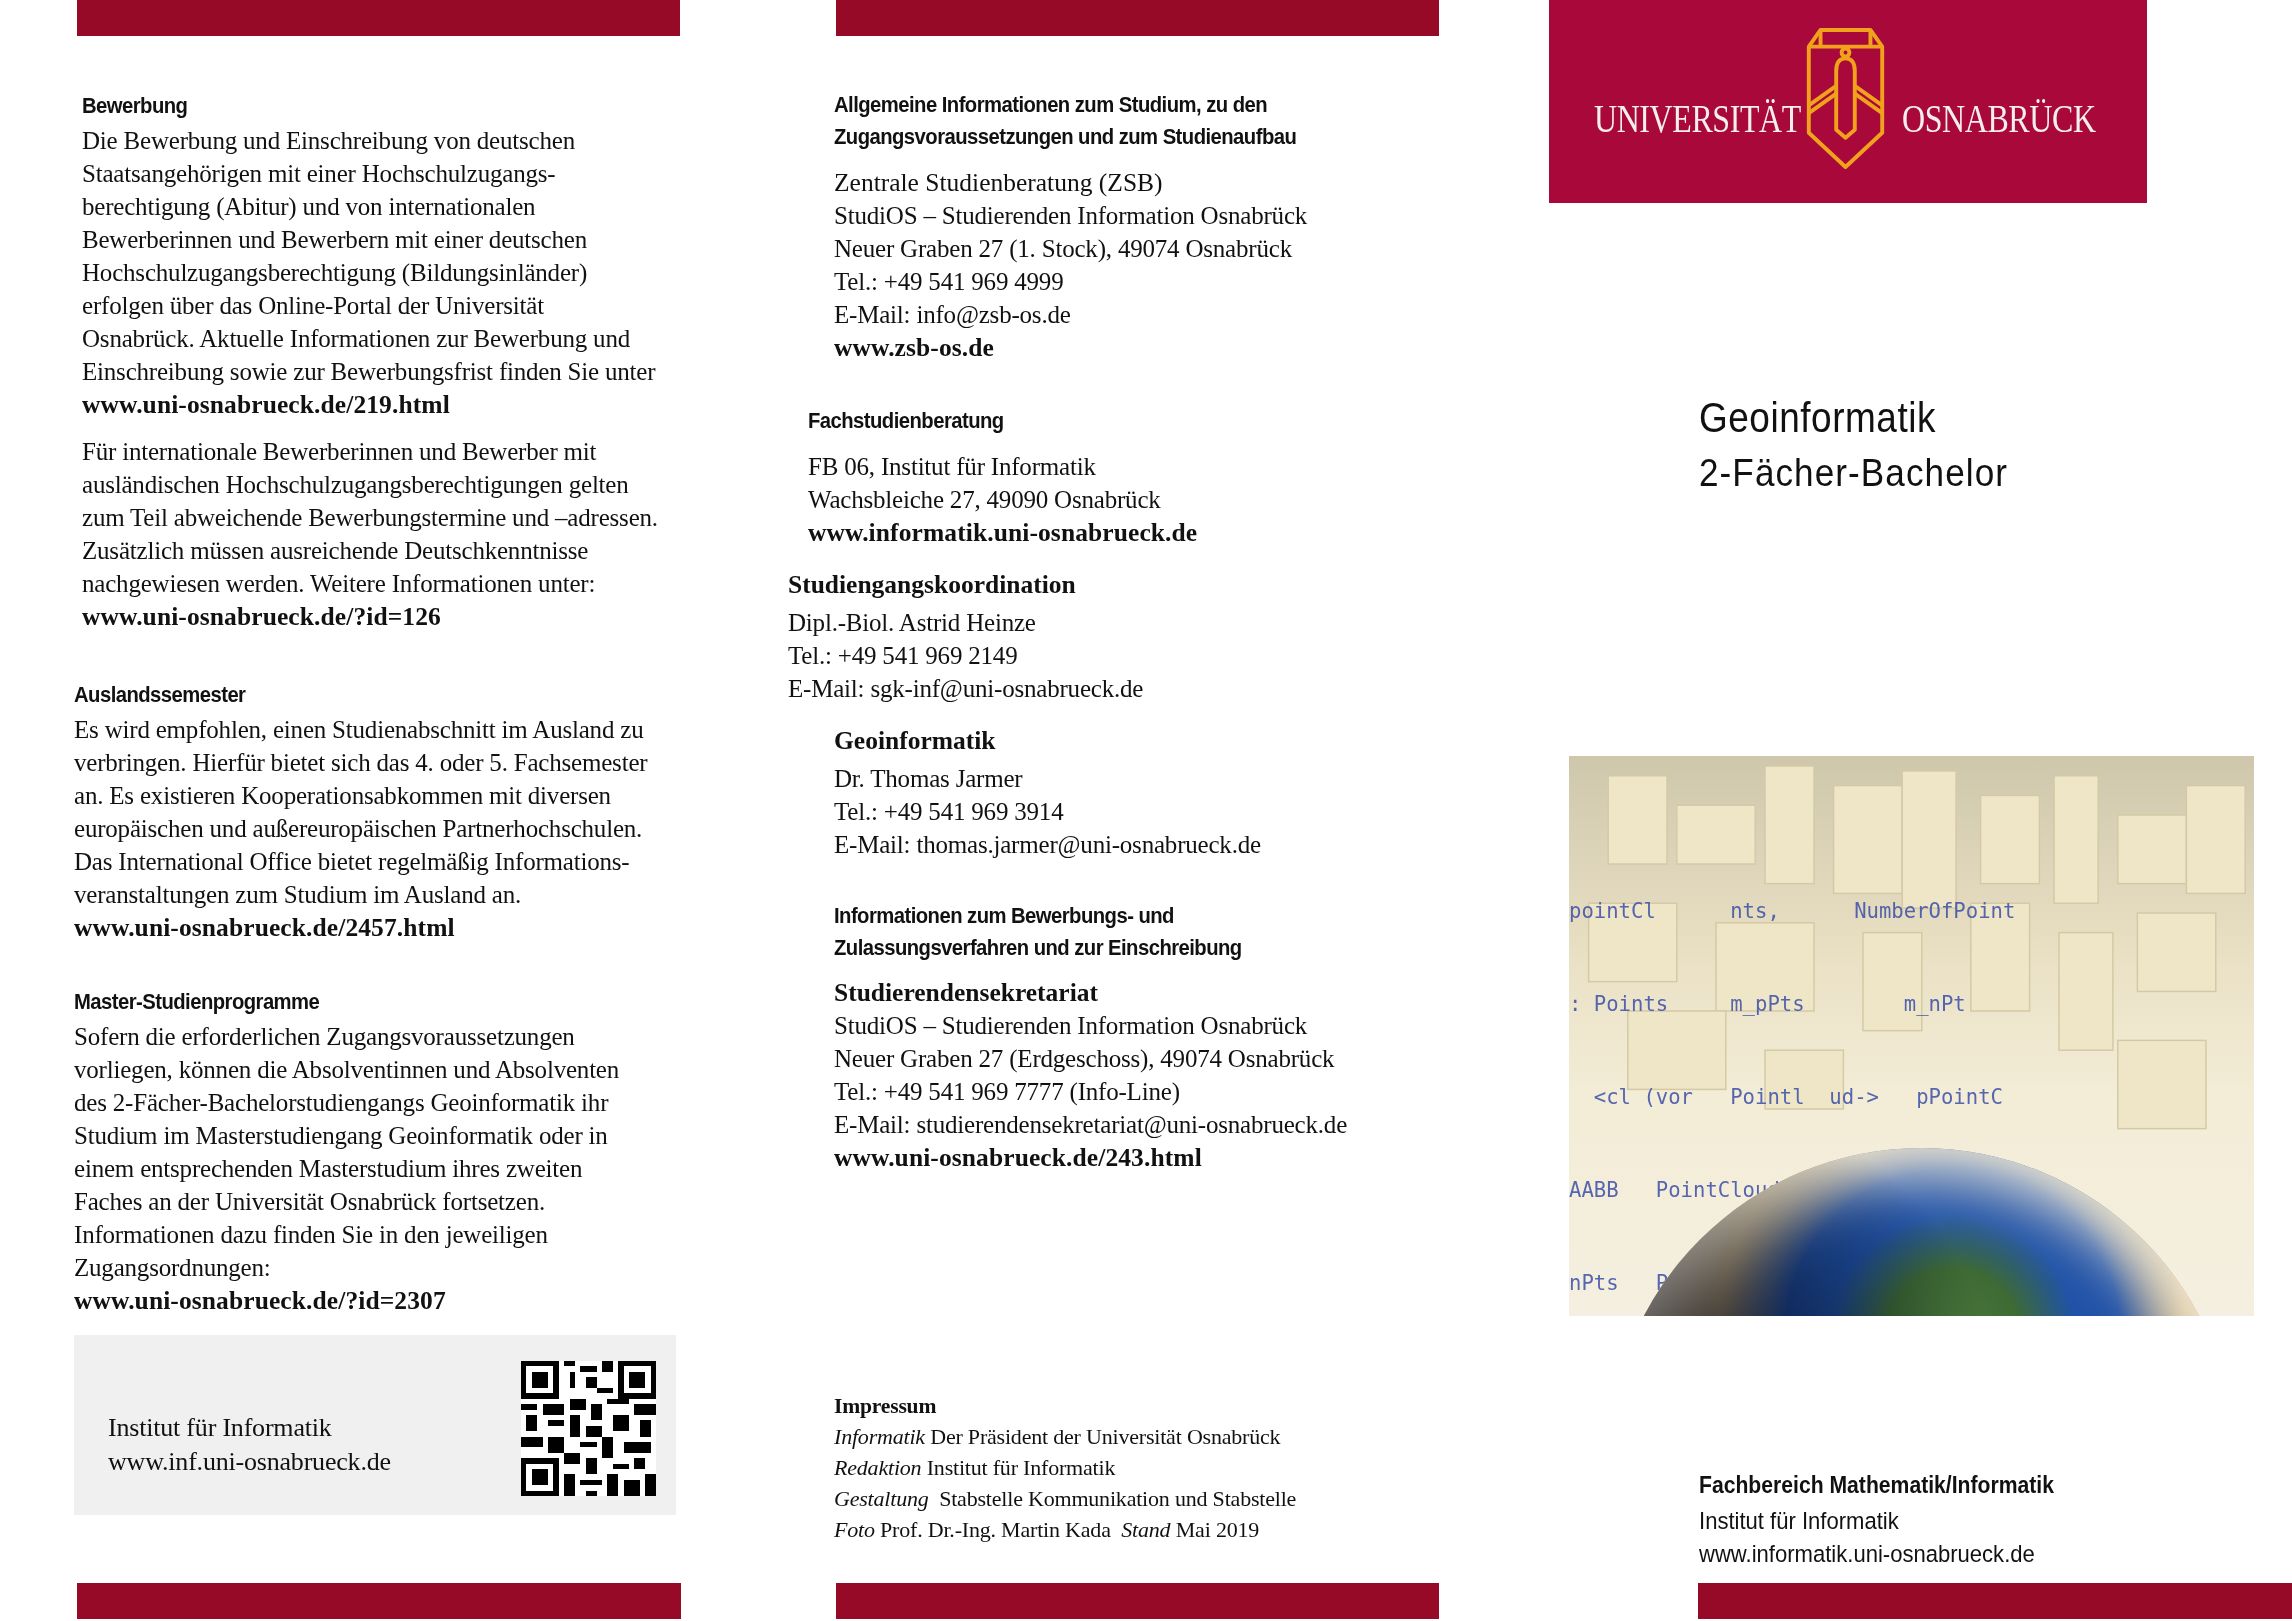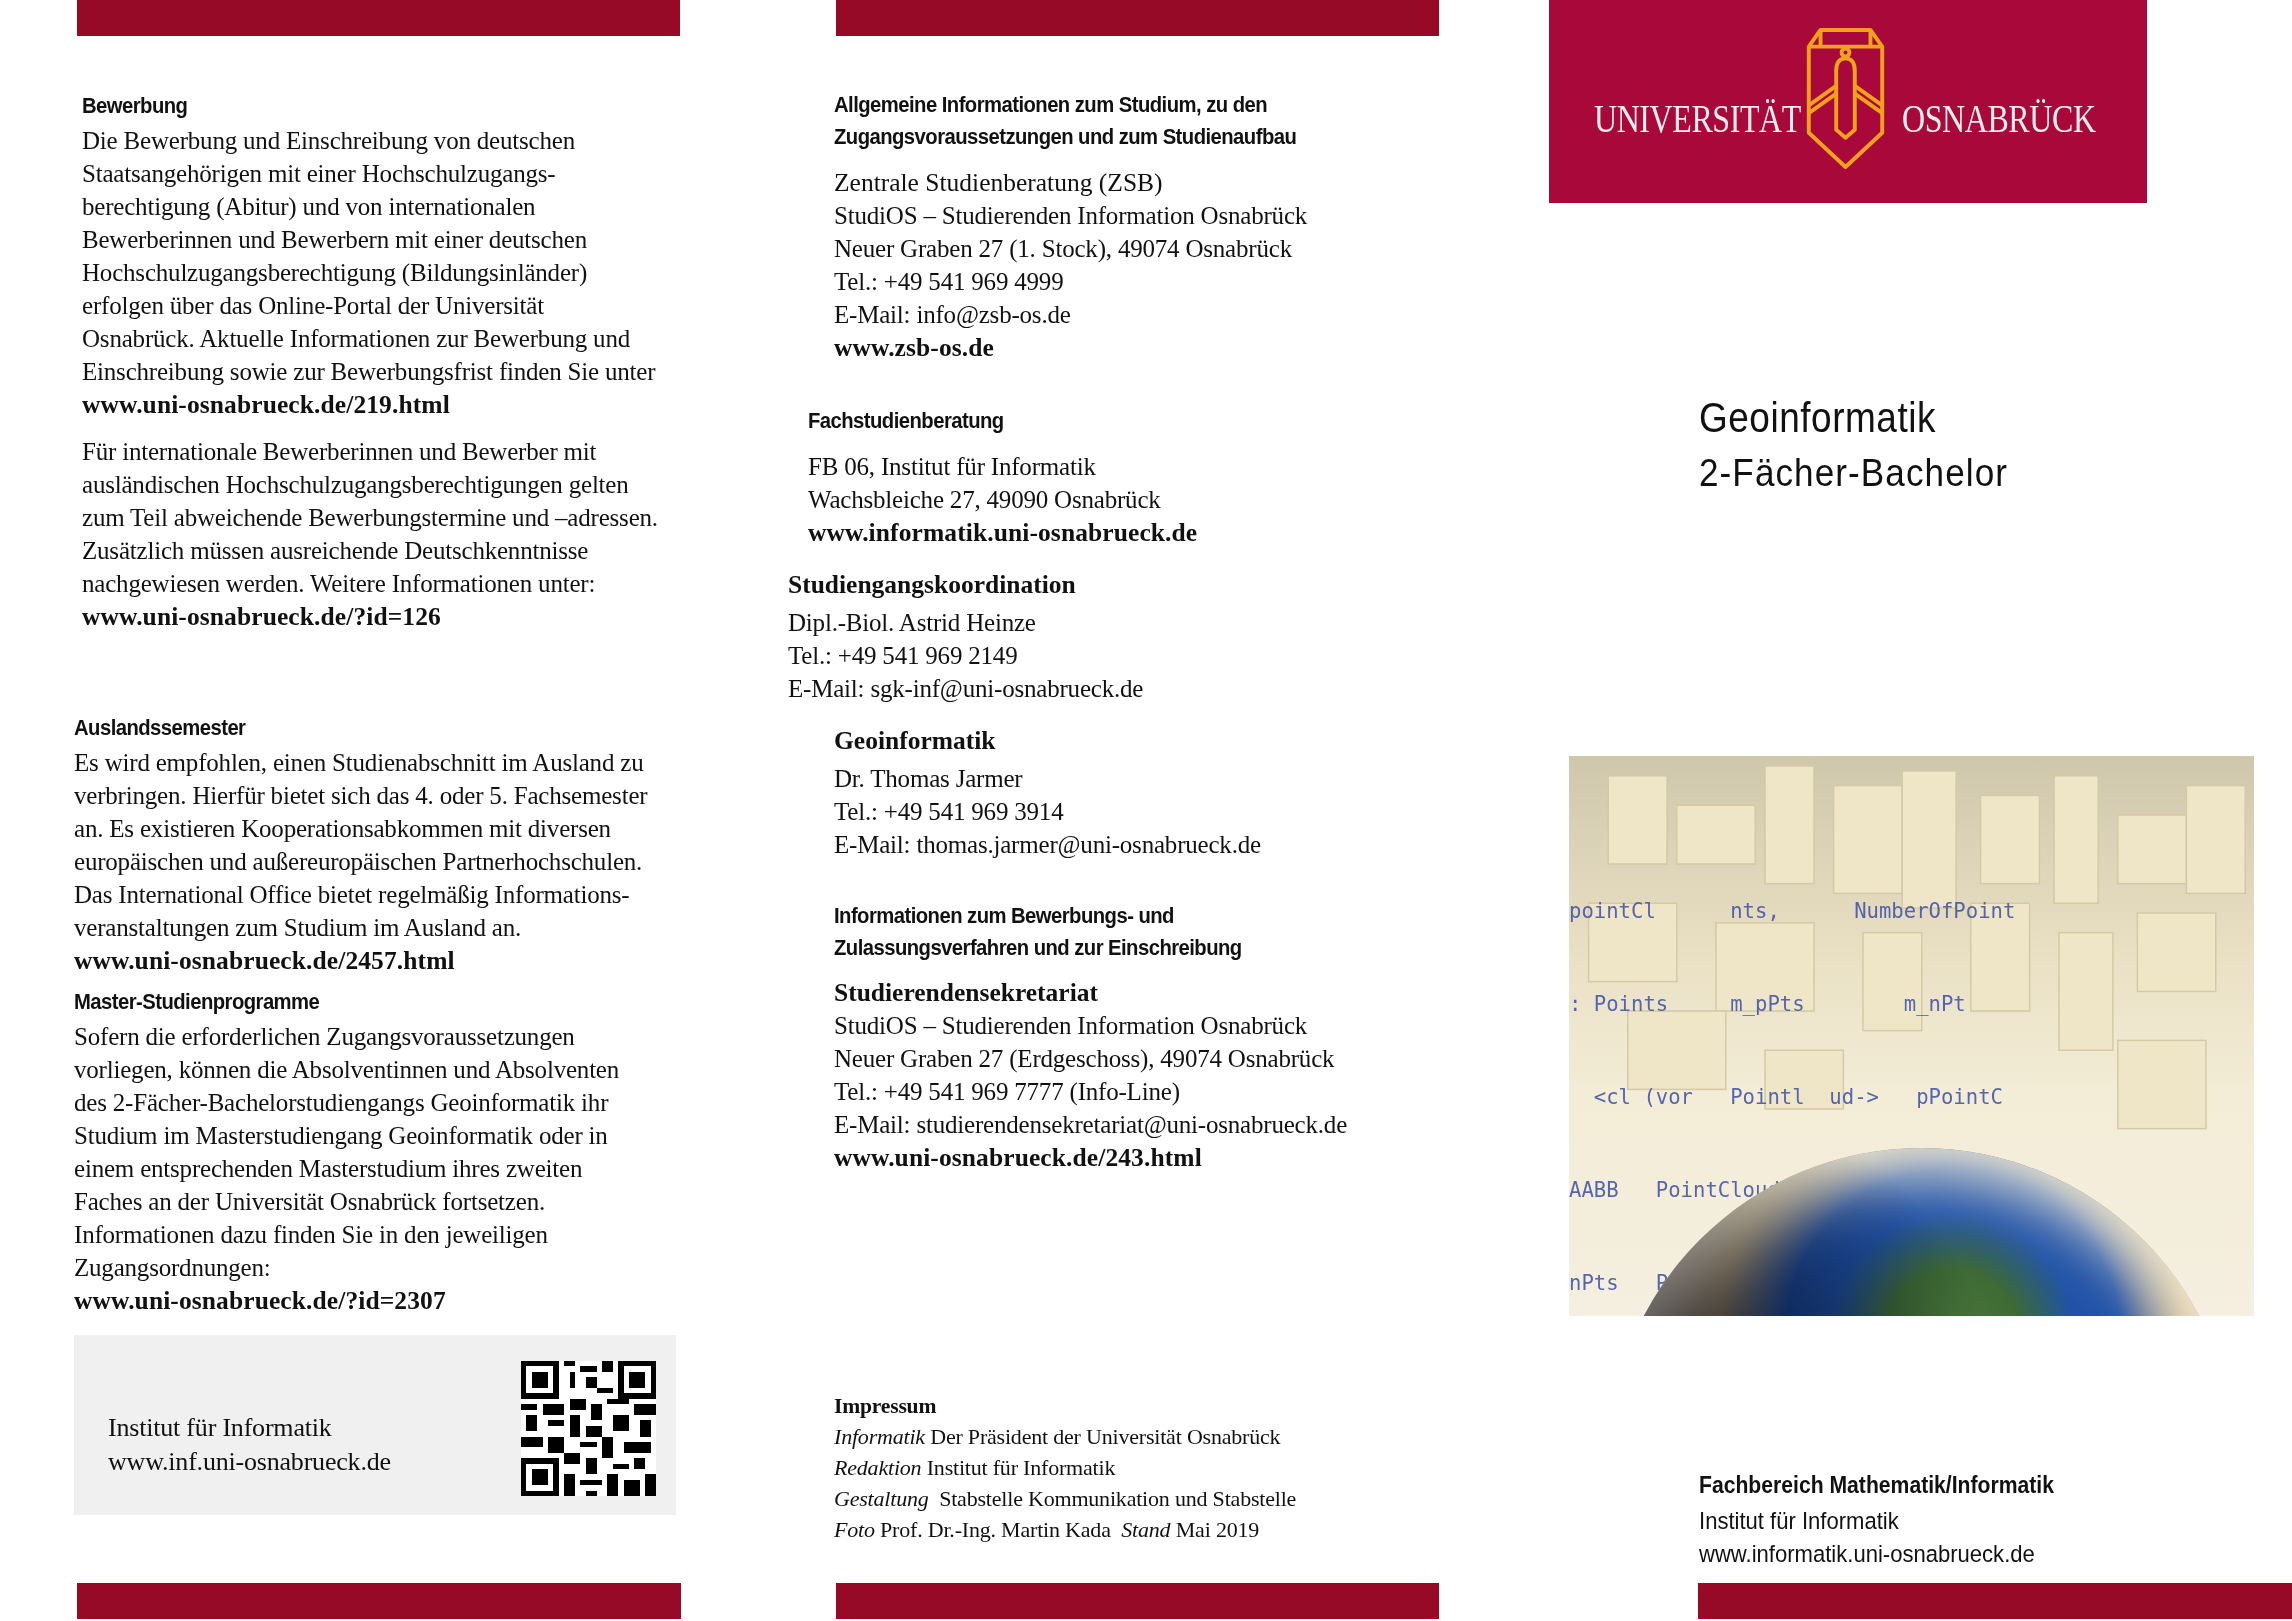--- a/index.html
+++ b/index.html
@@ -45,21 +45,21 @@
   <div class="body" style="margin-top:13.7px;">
     <span class="line">Für internationale Bewerberinnen und Bewerber mit</span>
     <span class="line">ausländischen Hochschulzugangsberechtigungen gelten</span>
     <span class="line">zum Teil abweichende Bewerbungstermine und –adressen.</span>
     <span class="line">Zusätzlich müssen ausreichende Deutschkenntnisse</span>
     <span class="line">nachgewiesen werden. Weitere Informationen unter:</span>
   </div>
   <a class="url line">www.uni-osnabrueck.de/?id=126</a>
 </section>
 
-<section class="block" style="left:74px;top:679px;margin-top:33px;">
+<section class="block" style="left:74px;top:679px;">
   <div class="h-sans">Auslandssemester</div>
   <div class="body" style="margin-top:2px;">
     <span class="line">Es wird empfohlen, einen Studienabschnitt im Ausland zu</span>
     <span class="line">verbringen. Hierfür bietet sich das 4. oder 5. Fachsemester</span>
     <span class="line">an. Es existieren Kooperationsabkommen mit diversen</span>
     <span class="line">europäischen und außereuropäischen Partnerhochschulen.</span>
     <span class="line">Das International Office bietet regelmäßig Informations-</span>
     <span class="line">veranstaltungen zum Studium im Ausland an.</span>
   </div>
   <a class="url line">www.uni-osnabrueck.de/2457.html</a>

